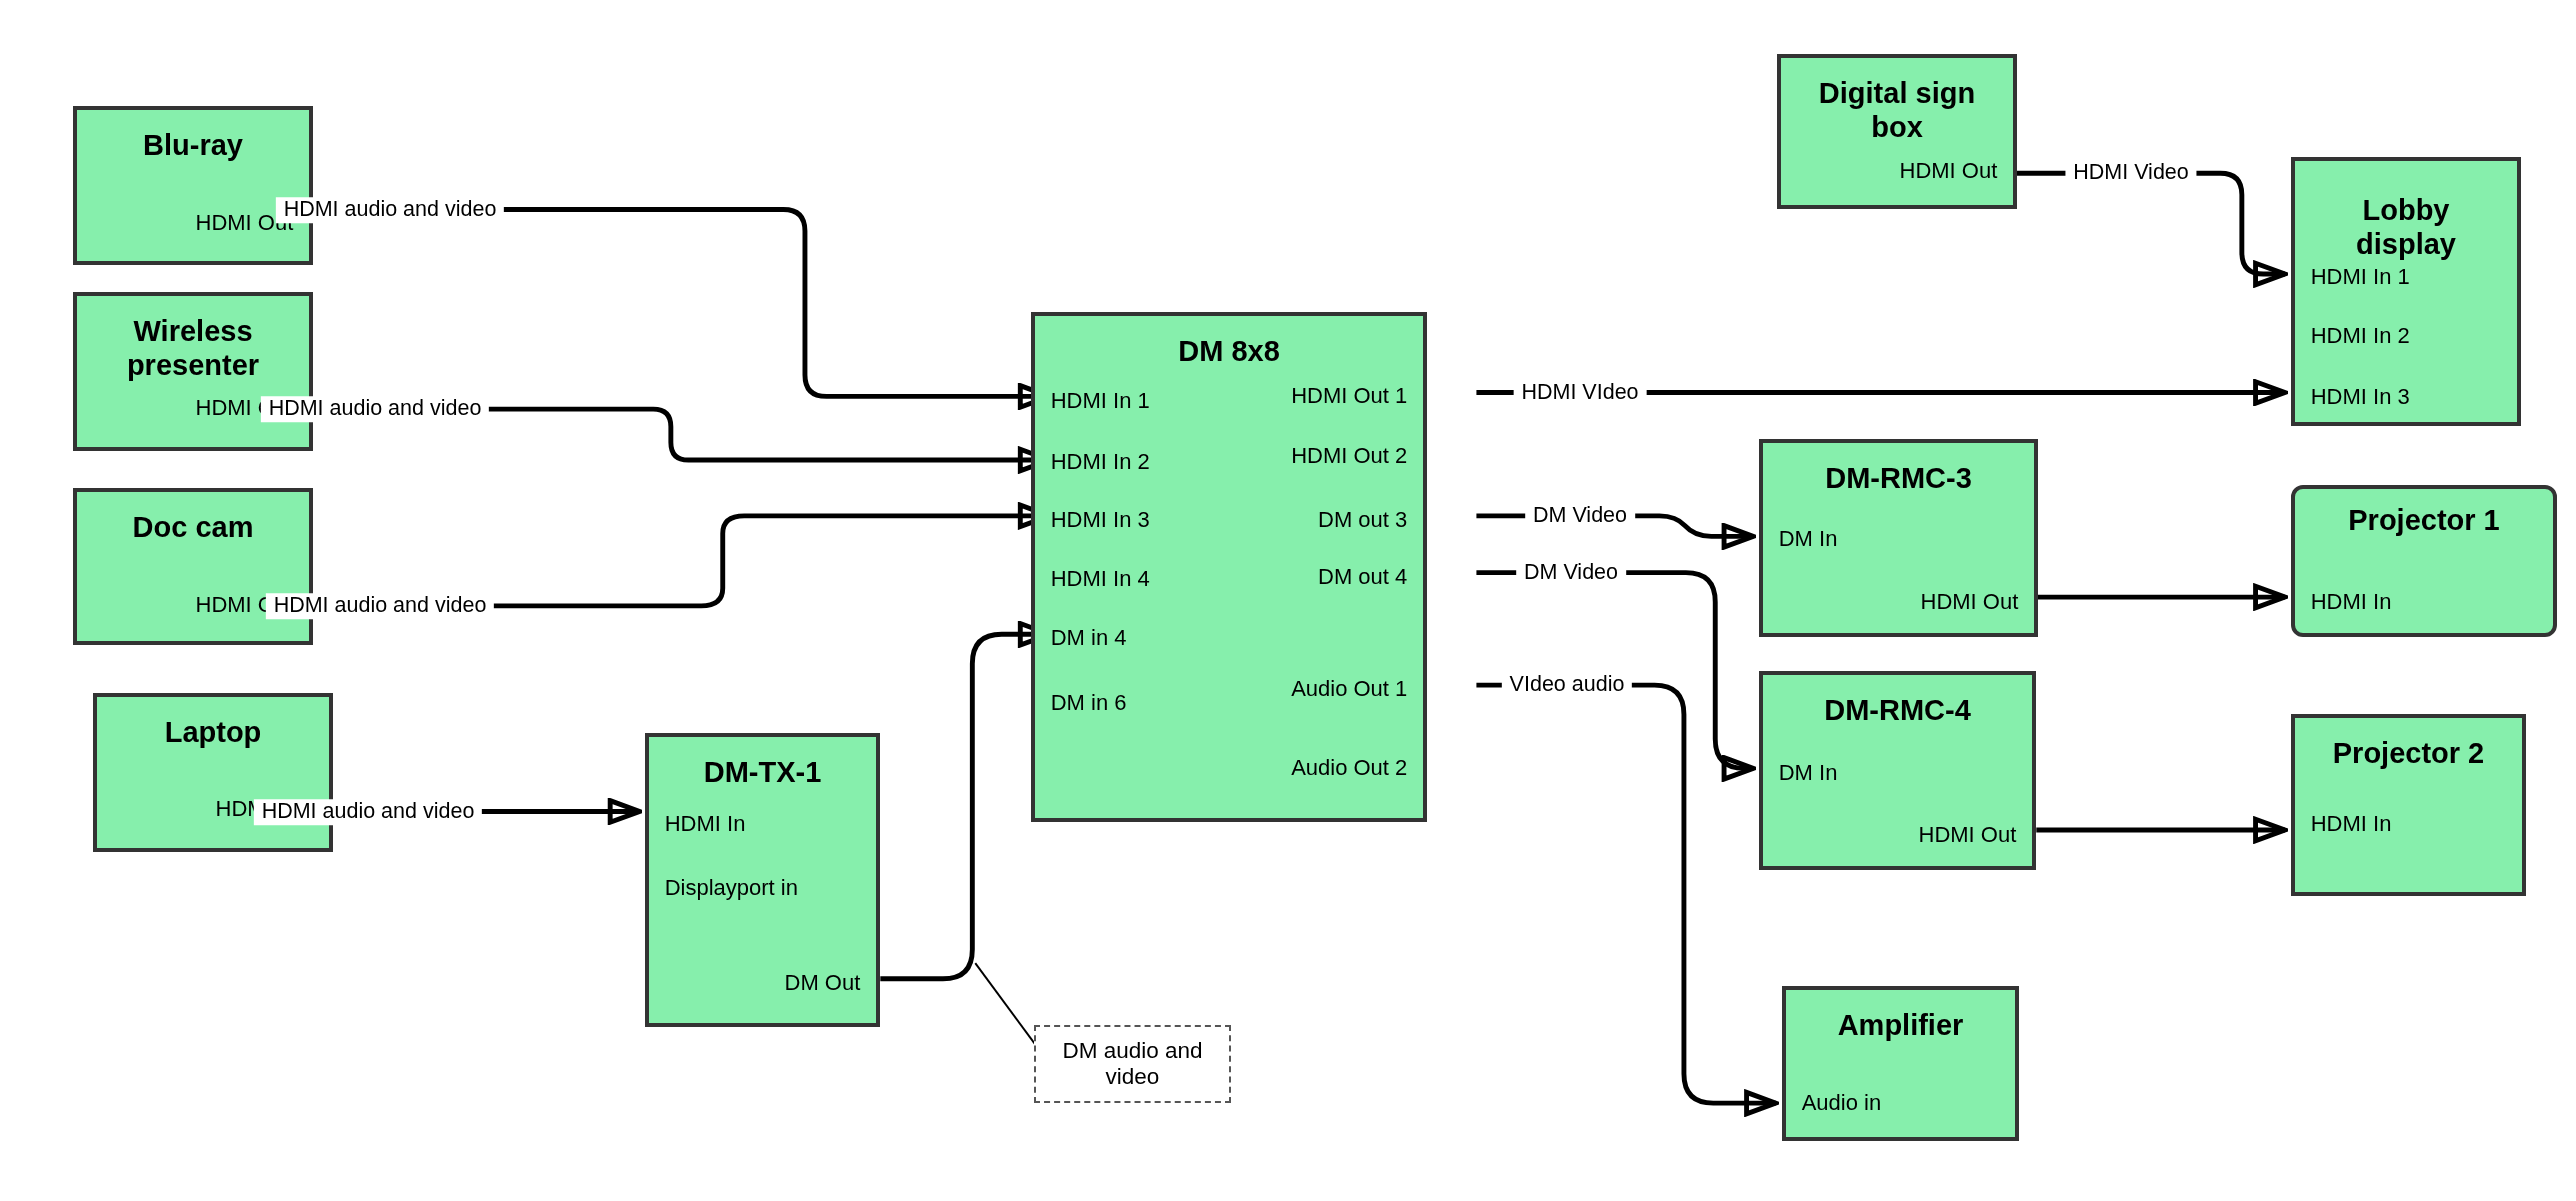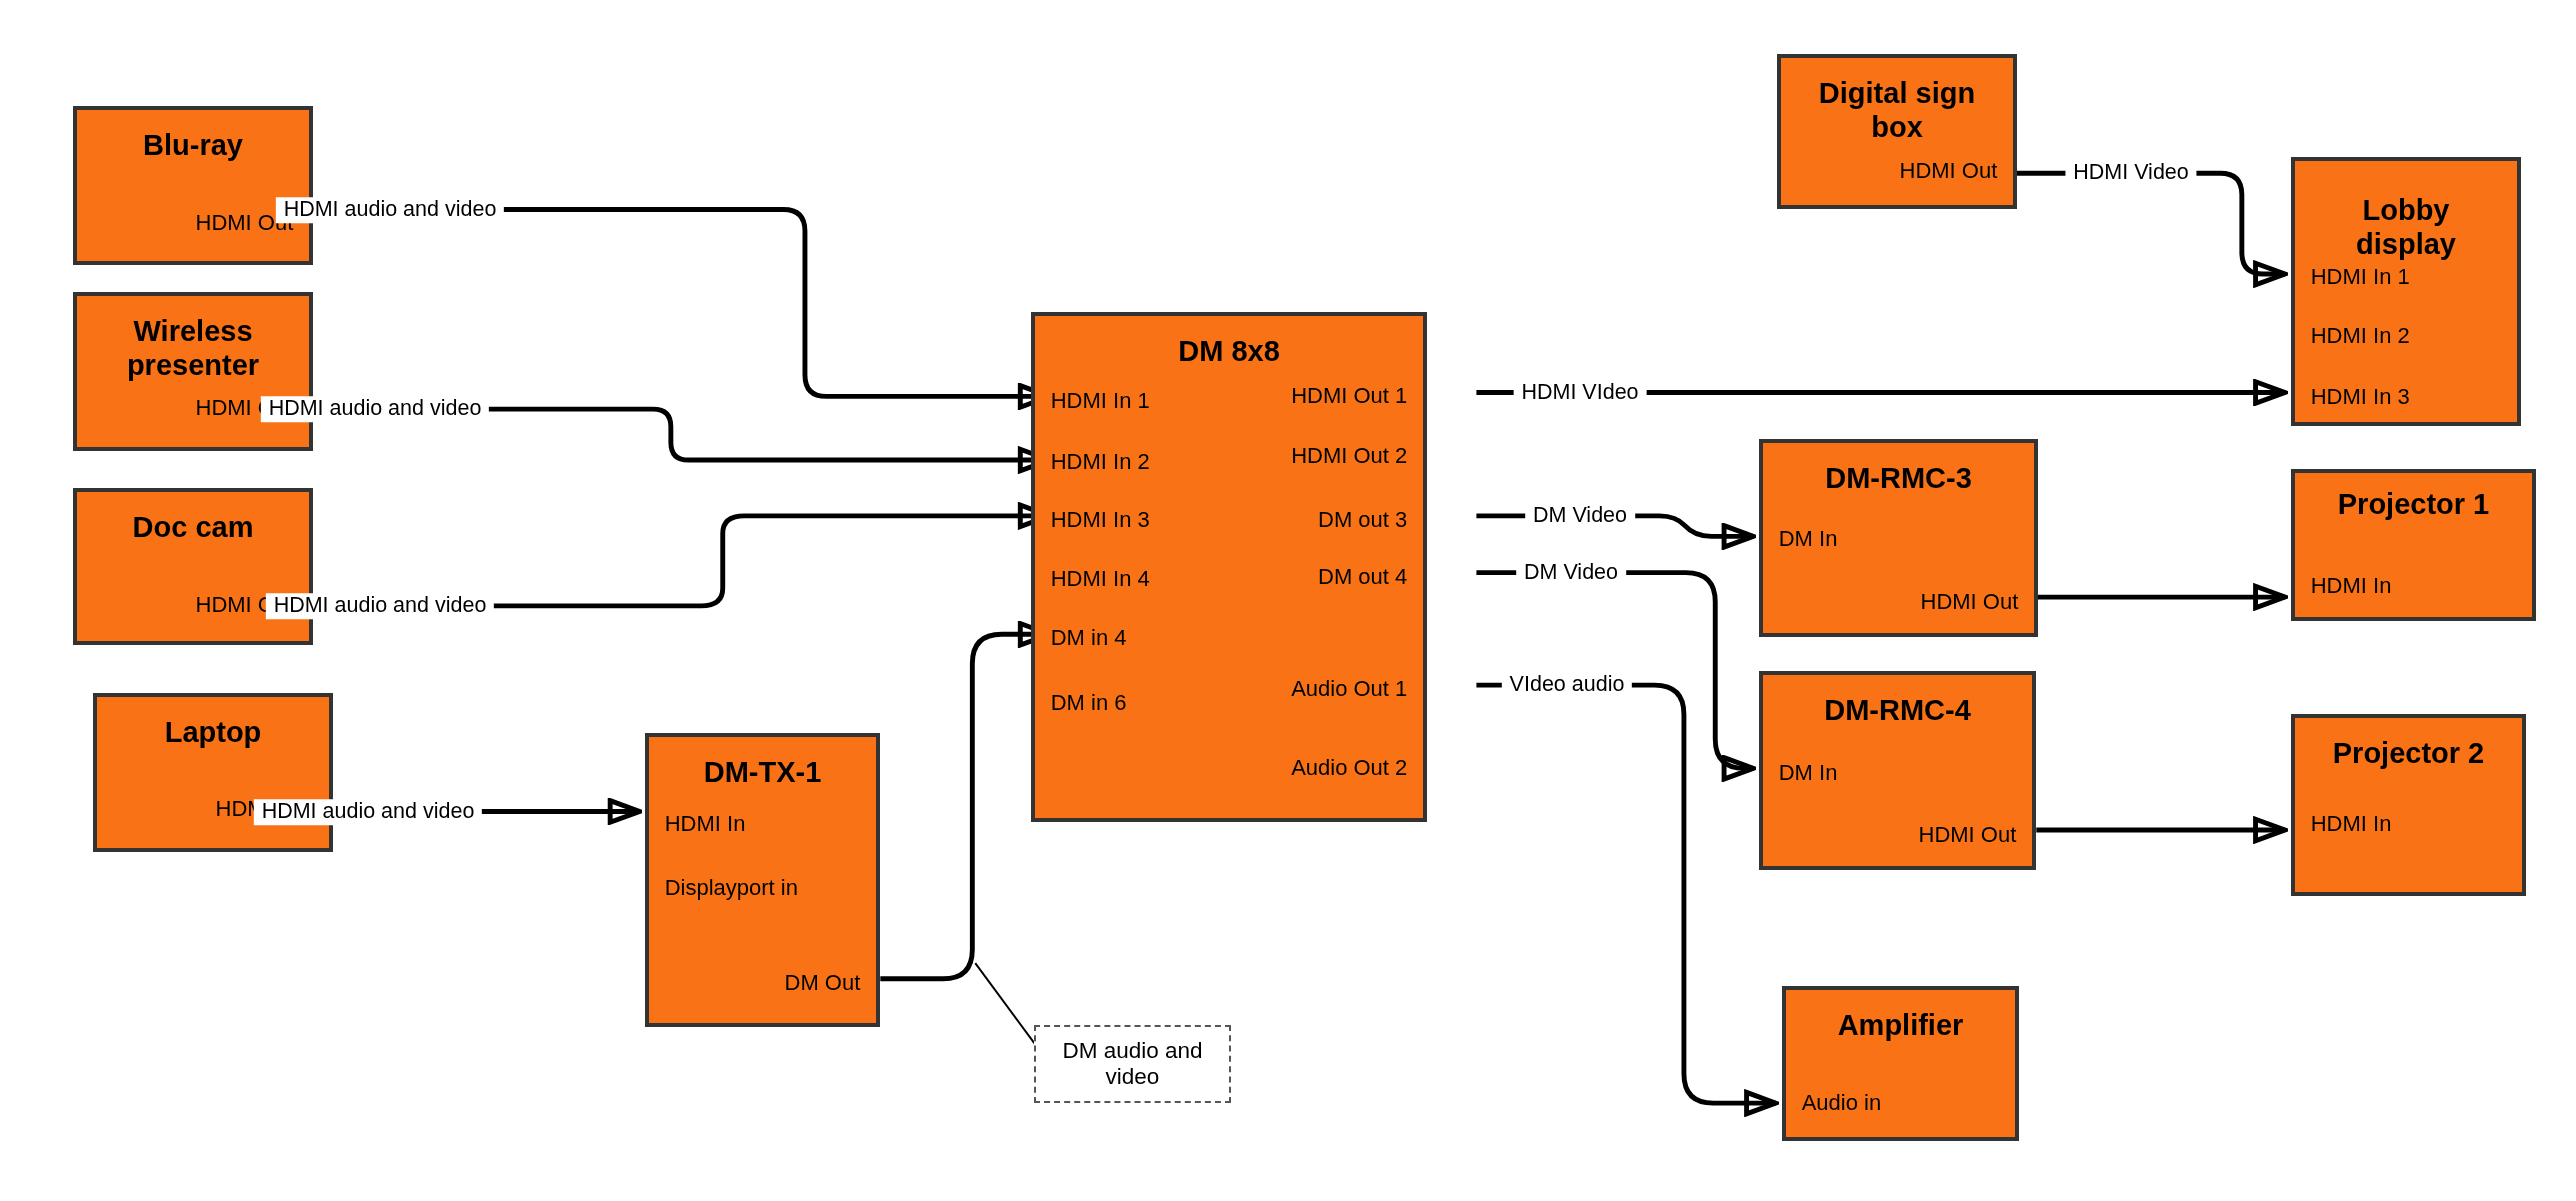--- a/index.html
+++ b/index.html
@@ -10,21 +10,21 @@
     font-family:"Liberation Sans", sans-serif;
     color:#000;
     overflow:hidden;
   }
   #wires{position:absolute;left:0;top:0;width:2576px;height:1201px;}
   #wires path{stroke:#000;stroke-width:5;fill:none;}
   #wires path.thin{stroke-width:2;}
   .box{
     position:absolute;
     border:4.9px solid #333;
-    background:#f97316;
+    background:#86efac;
     box-sizing:border-box;
     text-align:center;
   }
   .title{
     font-size:29px;
     font-weight:bold;
     line-height:34px;
     padding-top:17.6px;
     margin:0 auto;
   }
@@ -140,21 +140,21 @@
     <div class="port left" style="top:160px;">HDMI In 2</div>
     <div class="port left" style="top:221px;">HDMI In 3</div>
   </div>
 
   <div class="box" style="left:1759px;top:439px;width:279px;height:198px;">
     <div class="title">DM-RMC-3</div>
     <div class="port left" style="top:81px;">DM In</div>
     <div class="port right" style="top:144px;">HDMI Out</div>
   </div>
 
-  <div class="box" style="left:2291px;top:469px;width:245px;height:152px;">
+  <div class="box" style="left:2291px;top:485px;width:266px;height:152px;border-radius:12px;">
     <div class="title" style="padding-top:13.7px;">Projector 1</div>
     <div class="port left" style="top:98px;">HDMI In</div>
   </div>
 
   <div class="box" style="left:1759px;top:671px;width:277px;height:199px;">
     <div class="title">DM-RMC-4</div>
     <div class="port left" style="top:83px;">DM In</div>
     <div class="port right" style="top:145px;">HDMI Out</div>
   </div>
 

